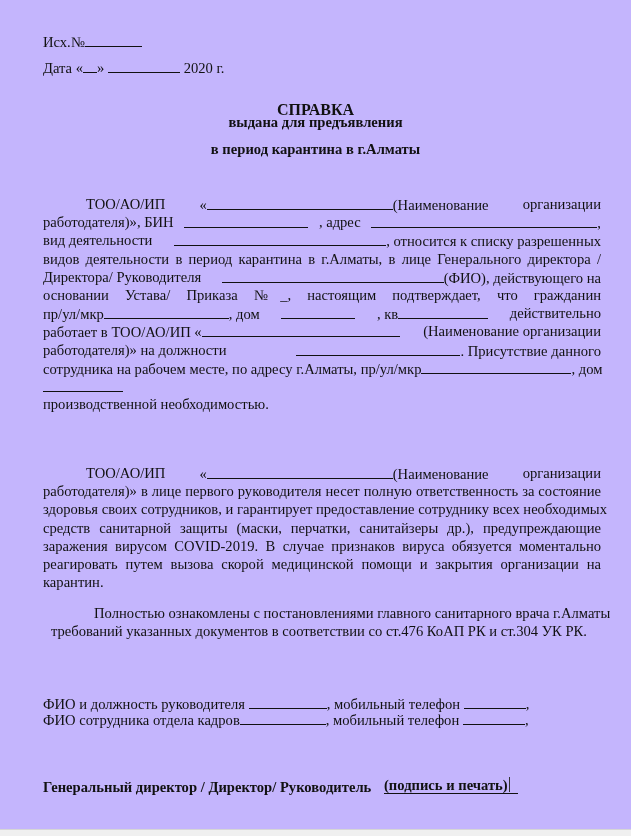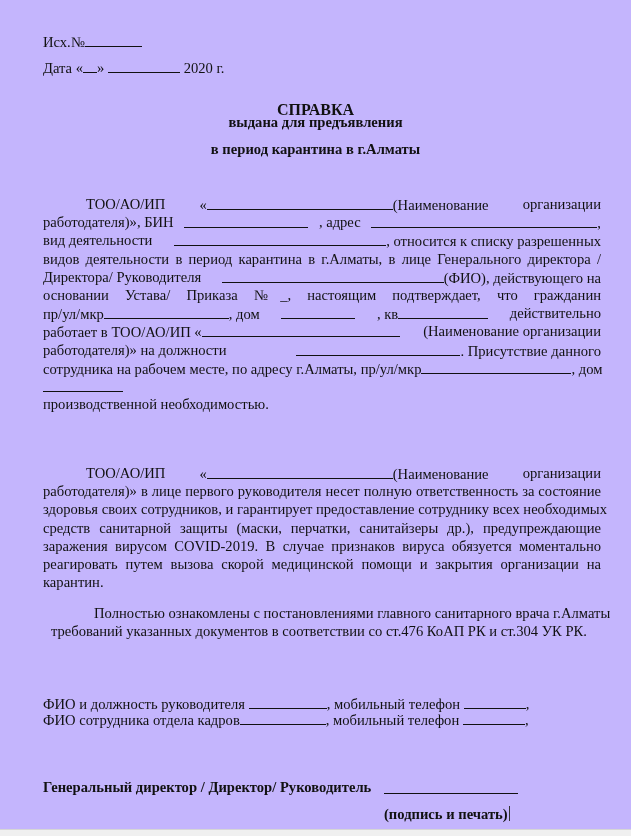--- a/index.html
+++ b/index.html
@@ -110,18 +110,18 @@
   </div>
   <div class="line" style="top:710px;">
     <span>ФИО сотрудника отдела кадров</span><span class="u" style="width:86px;"></span><span>, мобильный телефон</span>
     <span class="u" style="width:62px;"></span><span>,</span>
   </div>
 
   <div class="line bold" style="top:778px;">
     <span>Генеральный директор / Директор/ Руководитель</span>
   </div>
   <span class="u" style="position:absolute; left:384px; top:779px; width:134px;"></span>
-  <div class="line bold" style="top:805px; left:384px;">
+  <div class="line bold" style="top:776px; left:384px;">
     <span>(подпись и печать)</span><span class="cursor"></span>
   </div>
 </div>
 
 <div class="bottom-bar"></div>
 
 </body></html>

